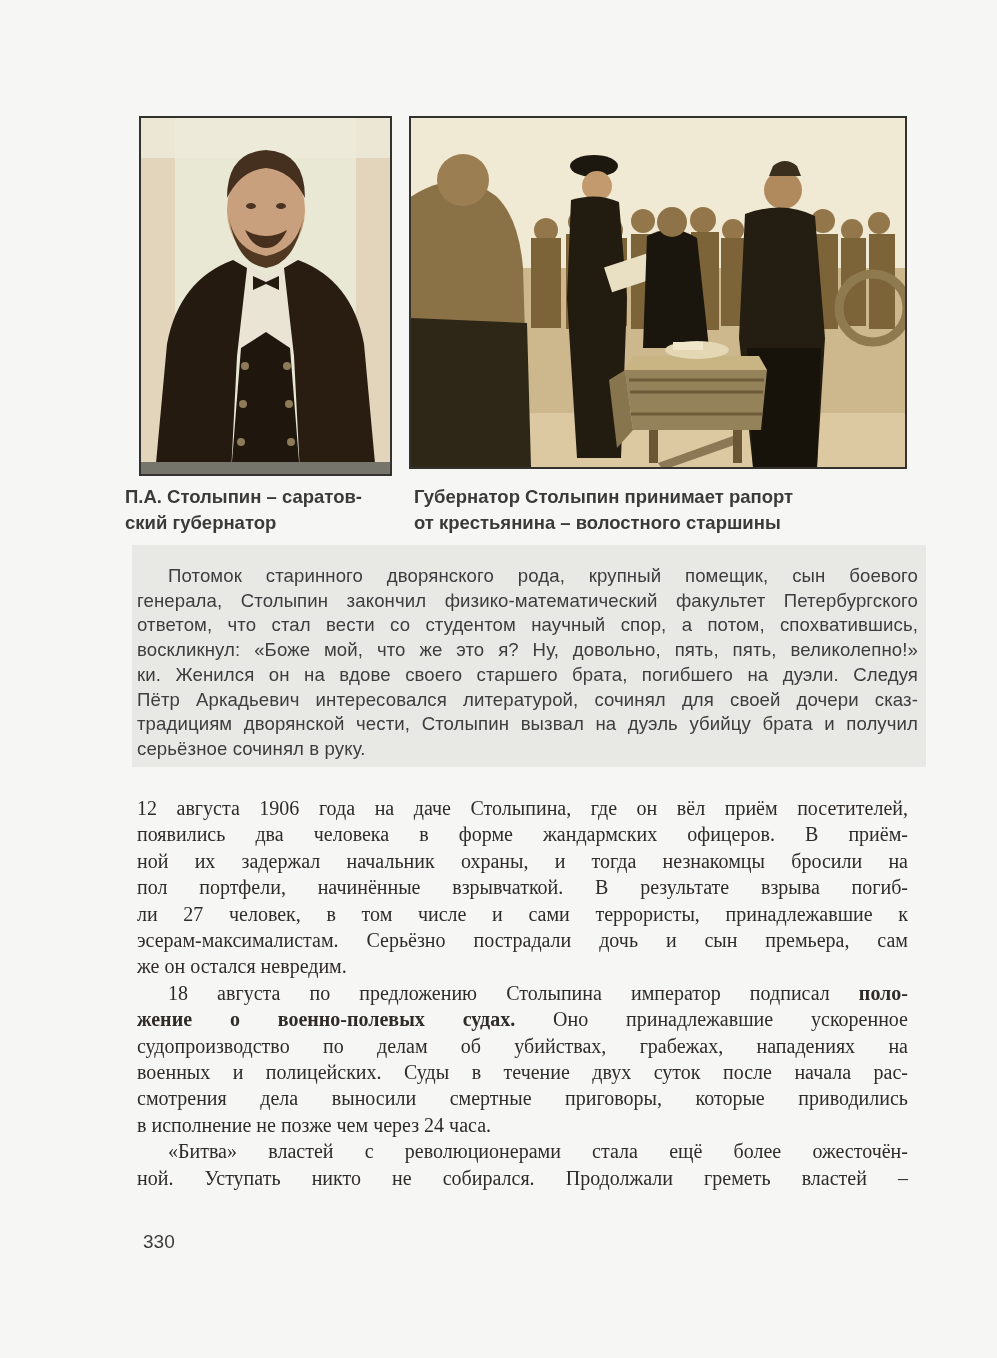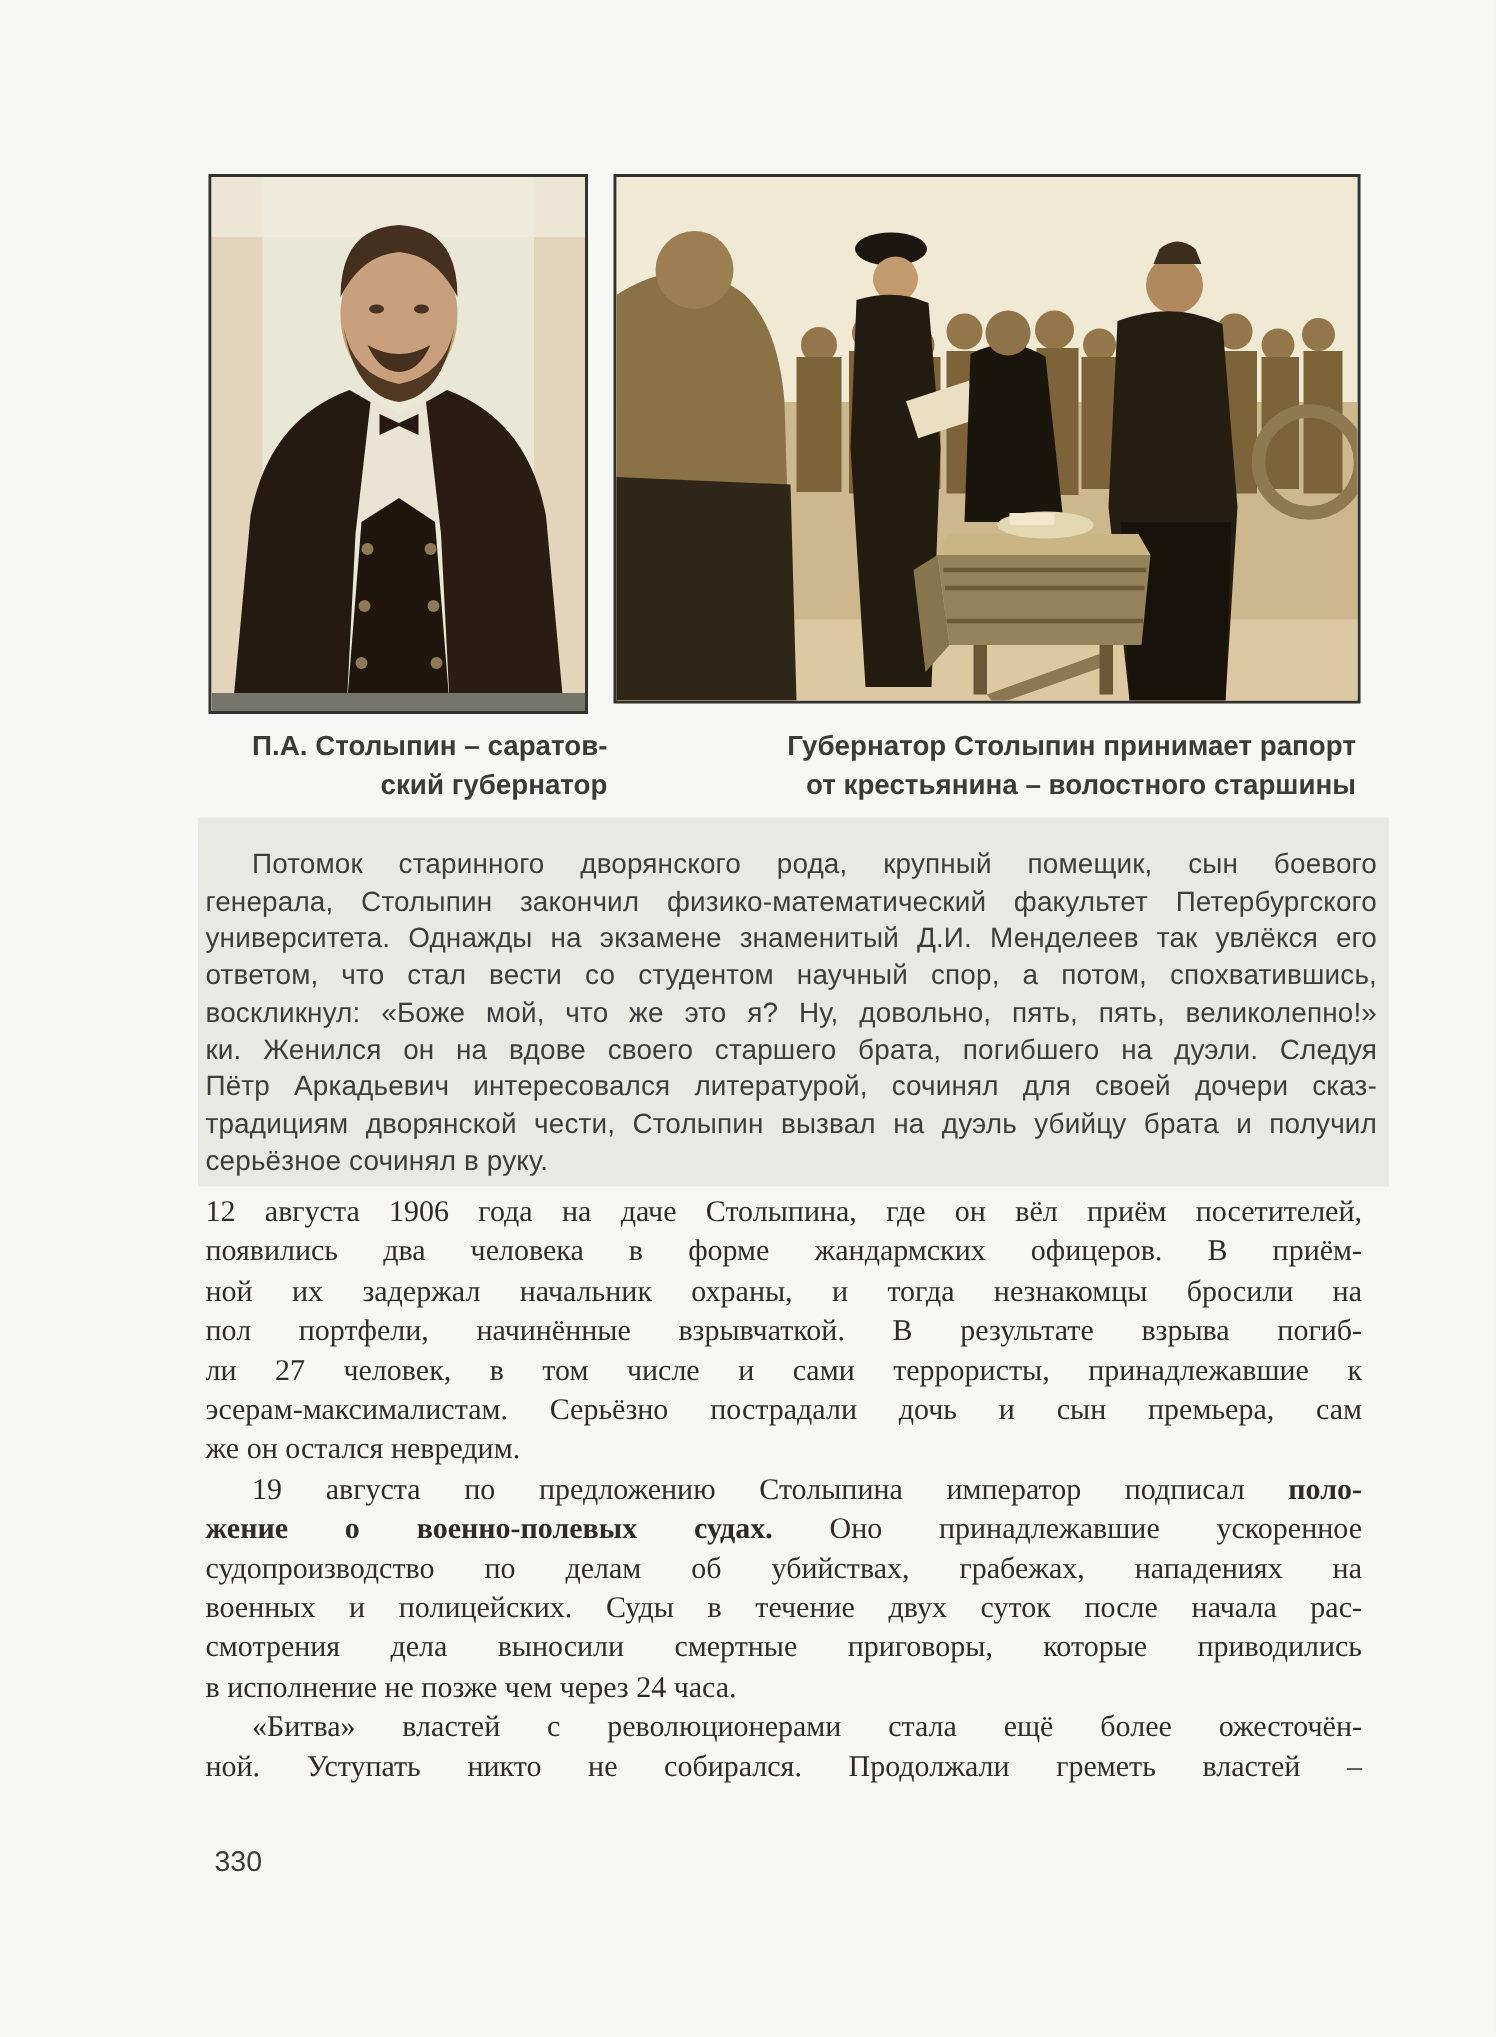--- a/index.html
+++ b/index.html
@@ -22,21 +22,21 @@
   .photo-left{left:139px;top:116px;width:253px;height:360px;}
   .photo-right{left:409px;top:116px;width:498px;height:353px;}
   
   .caption{
     position:absolute;
     font-family:"Liberation Sans","DejaVu Sans",sans-serif;
     font-weight:700;
     font-size:18.5px;
     line-height:26px;
     color:#3a3a3a;
-    text-align:right;
+    text-align:left;
   }
   .caption-left{left:125px;top:484px;width:280px;}
   .caption-right{left:414px;top:484px;width:490px;}
   
   .infobox{
     position:absolute;
     left:132px;top:545px;width:794px;
     box-sizing:border-box;
     background:#e8e8e5;
     padding:19px 8px 5px 5px;
@@ -190,41 +190,40 @@
     <span>ский губернатор</span>
   </div>
   <div class="caption caption-right">
     <span>Губернатор Столыпин принимает рапорт</span><br>
     <span>от крестьянина – волостного старшины</span>
   </div>
 
   <div class="infobox">
       <div class="jline indent"><span>Потомок старинного дворянского рода, крупный помещик, сын боевого</span></div>
       <div class="jline"><span>генерала, Столыпин закончил физико-математический факультет Петербургского</span></div>
-      <div class="jline"><span>университета. Однажды на экзамене знаменитый Д.И. Менделеев так увлёкся его</span></div>
       <div class="jline"><span>ответом, что стал вести со студентом научный спор, а потом, спохватившись,</span></div>
       <div class="jline"><span>воскликнул: «Боже мой, что же это я? Ну, довольно, пять, пять, великолепно!»</span></div>
       <div class="jline"><span>ки. Женился он на вдове своего старшего брата, погибшего на дуэли. Следуя</span></div>
       <div class="jline"><span>Пётр Аркадьевич интересовался литературой, сочинял для своей дочери сказ-</span></div>
       <div class="jline"><span>традициям дворянской чести, Столыпин вызвал на дуэль убийцу брата и получил</span></div>
       <div class="jline lastline"><span>серьёзное сочинял в руку.</span></div>
     </div>
 
   <div class="bodytext">
     <div>
         <div class="jline"><span>12 августа 1906 года на даче Столыпина, где он вёл приём посетителей,</span></div>
         <div class="jline"><span>появились два человека в форме жандармских офицеров. В приём-</span></div>
         <div class="jline"><span>ной их задержал начальник охраны, и тогда незнакомцы бросили на</span></div>
         <div class="jline"><span>пол портфели, начинённые взрывчаткой. В результате взрыва погиб-</span></div>
         <div class="jline"><span>ли 27 человек, в том числе и сами террористы, принадлежавшие к</span></div>
         <div class="jline"><span>эсерам-максималистам. Серьёзно пострадали дочь и сын премьера, сам</span></div>
         <div class="jline lastline"><span>же он остался невредим.</span></div>
       </div>
     <div>
-        <div class="jline indent"><span>19 августа по предложению Столыпина император подписал </span><span class="b">поло-</span></div>
+        <div class="jline indent"><span>18 августа по предложению Столыпина император подписал </span><span class="b">поло-</span></div>
         <div class="jline"><span class="b">жение о военно-полевых судах.</span><span> Оно принадлежавшие ускоренное</span></div>
         <div class="jline"><span>судопроизводство по делам об убийствах, грабежах, нападениях на</span></div>
         <div class="jline"><span>военных и полицейских. Суды в течение двух суток после начала рас-</span></div>
         <div class="jline"><span>смотрения дела выносили смертные приговоры, которые приводились</span></div>
         <div class="jline lastline"><span>в исполнение не позже чем через 24 часа.</span></div>
       </div>
     <div>
         <div class="jline indent"><span>«Битва» властей с революционерами стала ещё более ожесточён-</span></div>
         <div class="jline"><span>ной. Уступать никто не собирался. Продолжали греметь властей –</span></div>
       </div>

